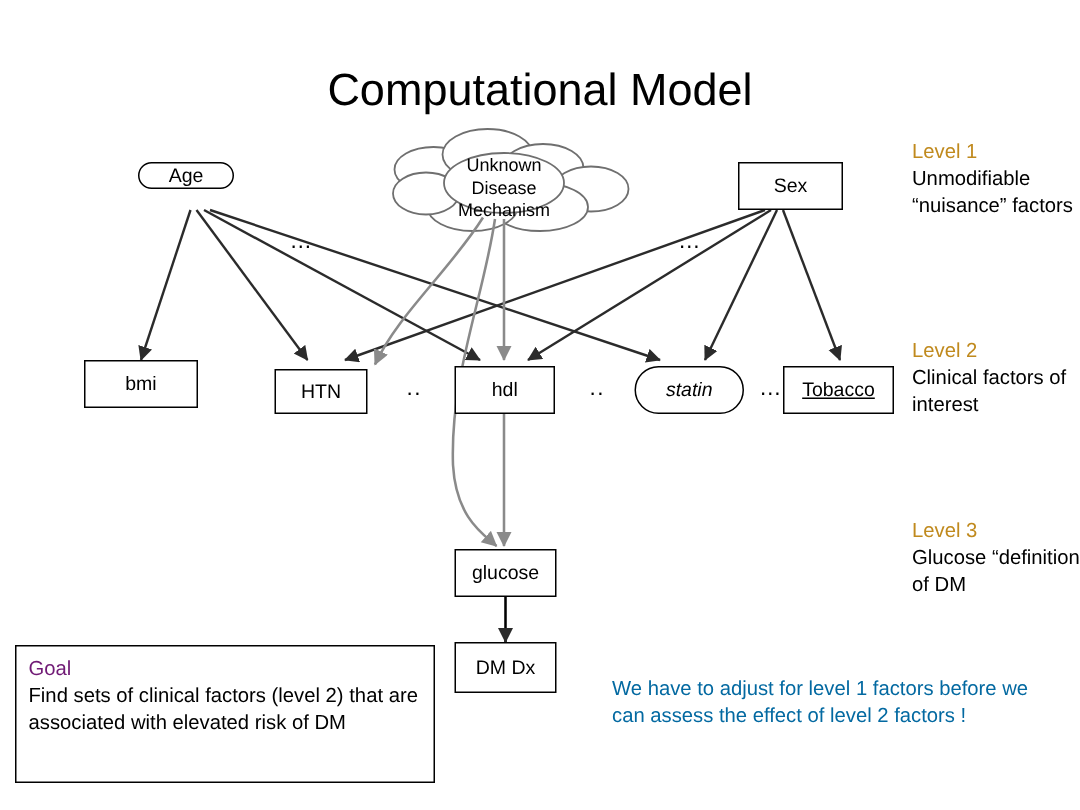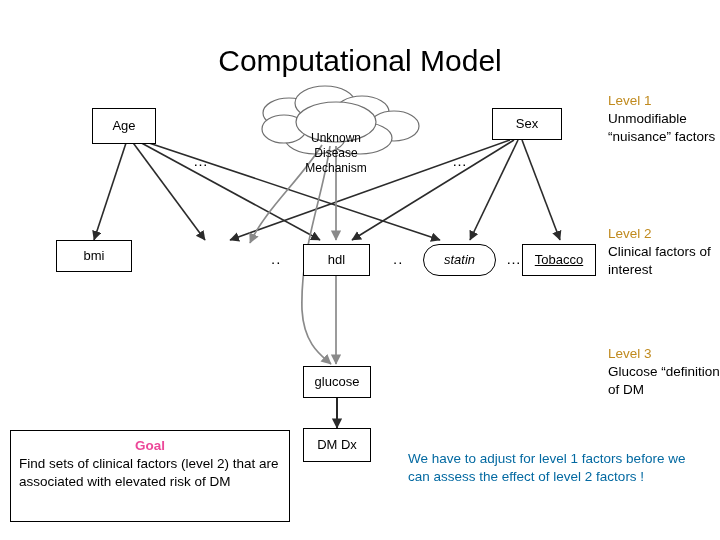--- a/index.html
+++ b/index.html
@@ -59,21 +59,20 @@
     font-size: 15px;
     color: #000;
     letter-spacing: 1px;
   }
   .cloud {
     position: absolute;
     font-size: 12px;
     text-align: center;
     line-height: 1.15;
     color: #000;
-    margin-top: 28px;
   }
   .level-block {
     position: absolute;
     width: 118px;
     font-size: 13.5px;
     line-height: 1.35;
     color: #000;
   }
   .level-title {
     color: #b8860b;
@@ -83,24 +82,23 @@
   .goal-box {
     position: absolute;
     box-sizing: border-box;
     border: 1px solid #000;
     background: #fff;
     padding: 6px 8px 8px 8px;
     font-size: 13.5px;
     line-height: 1.32;
   }
   .goal-title {
-    color: #ec4899;
-    font-weight: bold;
+    color: #701a75;
+    font-weight: normal;
     display: block;
-    text-align: center;
   }
   .note {
     position: absolute;
     font-size: 13.5px;
     line-height: 1.35;
     color: #0369a1;
     width: 280px;
   }
 </style>
 </head>
@@ -159,27 +157,28 @@
   </svg>
 
   <div class="title">Computational Model</div>
 
   <div class="cloud" style="left:282px; top:98px; width:108px; height:56px;">
     <div style="position:absolute;left:0;top:6px;width:100%;">Unknown</div>
     <div style="position:absolute;left:0;top:21px;width:100%;">Disease</div>
     <div style="position:absolute;left:0;top:36px;width:100%;">Mechanism</div>
   </div>
 
-  <div class="node" style="left:92px; top:108px; width:64px; height:36px;">Age</div>
+  <div class="node" style="left:92px; top:108px; width:64px; height:18px;border-radius:13px;">Age</div>
   <div class="node" style="left:492px; top:108px; width:70px; height:32px;">Sex</div>
 
   <div class="ellipsis" style="left:193px; top:152px;">…</div>
   <div class="ellipsis" style="left:452px; top:152px;">…</div>
 
   <div class="node" style="left:56px; top:240px; width:76px; height:32px;">bmi</div>
+  <div class="node" style="left:183px; top:246px; width:62px; height:30px;">HTN</div>
   <div class="ellipsis" style="left:271px; top:250px;">..</div>
   <div class="node" style="left:303px; top:244px; width:67px; height:32px;">hdl</div>
   <div class="ellipsis" style="left:393px; top:250px;">..</div>
   <div class="node italic" style="left:423px; top:244px; width:73px; height:32px;">statin</div>
   <div class="ellipsis" style="left:506px; top:250px;">…</div>
   <div class="node" style="left:522px; top:244px; width:74px; height:32px;text-decoration:underline;">Tobacco</div>
 
   <div class="node" style="left:303px; top:366px; width:68px; height:32px;">glucose</div>
   <div class="node" style="left:303px; top:428px; width:68px; height:34px;">DM Dx</div>
 

